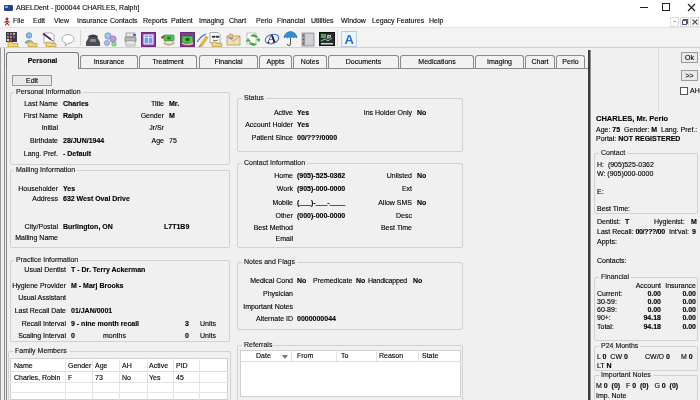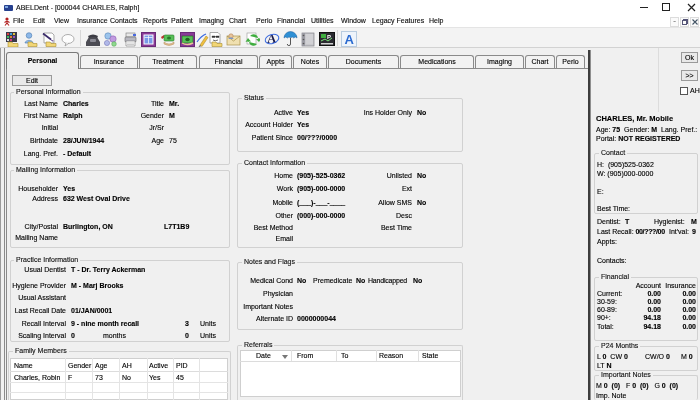--- a/index.html
+++ b/index.html
@@ -323,21 +323,21 @@
   </svg>
 <div class="a" style="left:297px;top:352px">From</div>
 <div class="a" style="left:341px;top:352px">To</div>
 <div class="a" style="left:379px;top:352px">Reason</div>
 <div class="a" style="left:422px;top:352px">State</div>
 
 <div class="btn" style="left:681px;top:52px;width:17px;height:11px;line-height:10px">Ok</div>
 <div class="btn" style="left:681px;top:70px;width:17px;height:11px;line-height:10px">&gt;&gt;</div>
 <div class="a" style="left:680px;top:87px;width:8px;height:8px;background:#fff;border:1px solid #555"></div>
 <div class="a" style="left:690px;top:87px">AH</div>
-<div class="a b" style="left:596px;top:115px;font-size:7.5px">CHARLES, Mr. Mobile</div>
+<div class="a b" style="left:596px;top:115px;font-size:7.5px">CHARLES, Mr. Perio</div>
 <div class="a" style="left:596px;top:126px">Age: <span class="b">75</span>&nbsp; Gender: <span class="b">M</span>&nbsp; Lang. Pref.:</div>
 <div class="a" style="left:596px;top:135px">Portal: <span class="b">NOT REGISTERED</span></div>
 <div class="gb" style="left:594px;top:153px;width:104px;height:61px"></div>
 <div class="gl" style="left:599px;top:149px">Contact</div>
 <div class="a" style="left:597px;top:161px">H:&nbsp; (905)525-0362</div>
 <div class="a" style="left:597px;top:170px">W: (905)000-0000</div>
 <div class="a" style="left:597px;top:188px">E:</div>
 <div class="a" style="left:597px;top:205px">Best Time:</div>
 <div class="a" style="left:597px;top:218px">Dentist:</div>
 <div class="a b" style="left:625px;top:218px">T</div>

